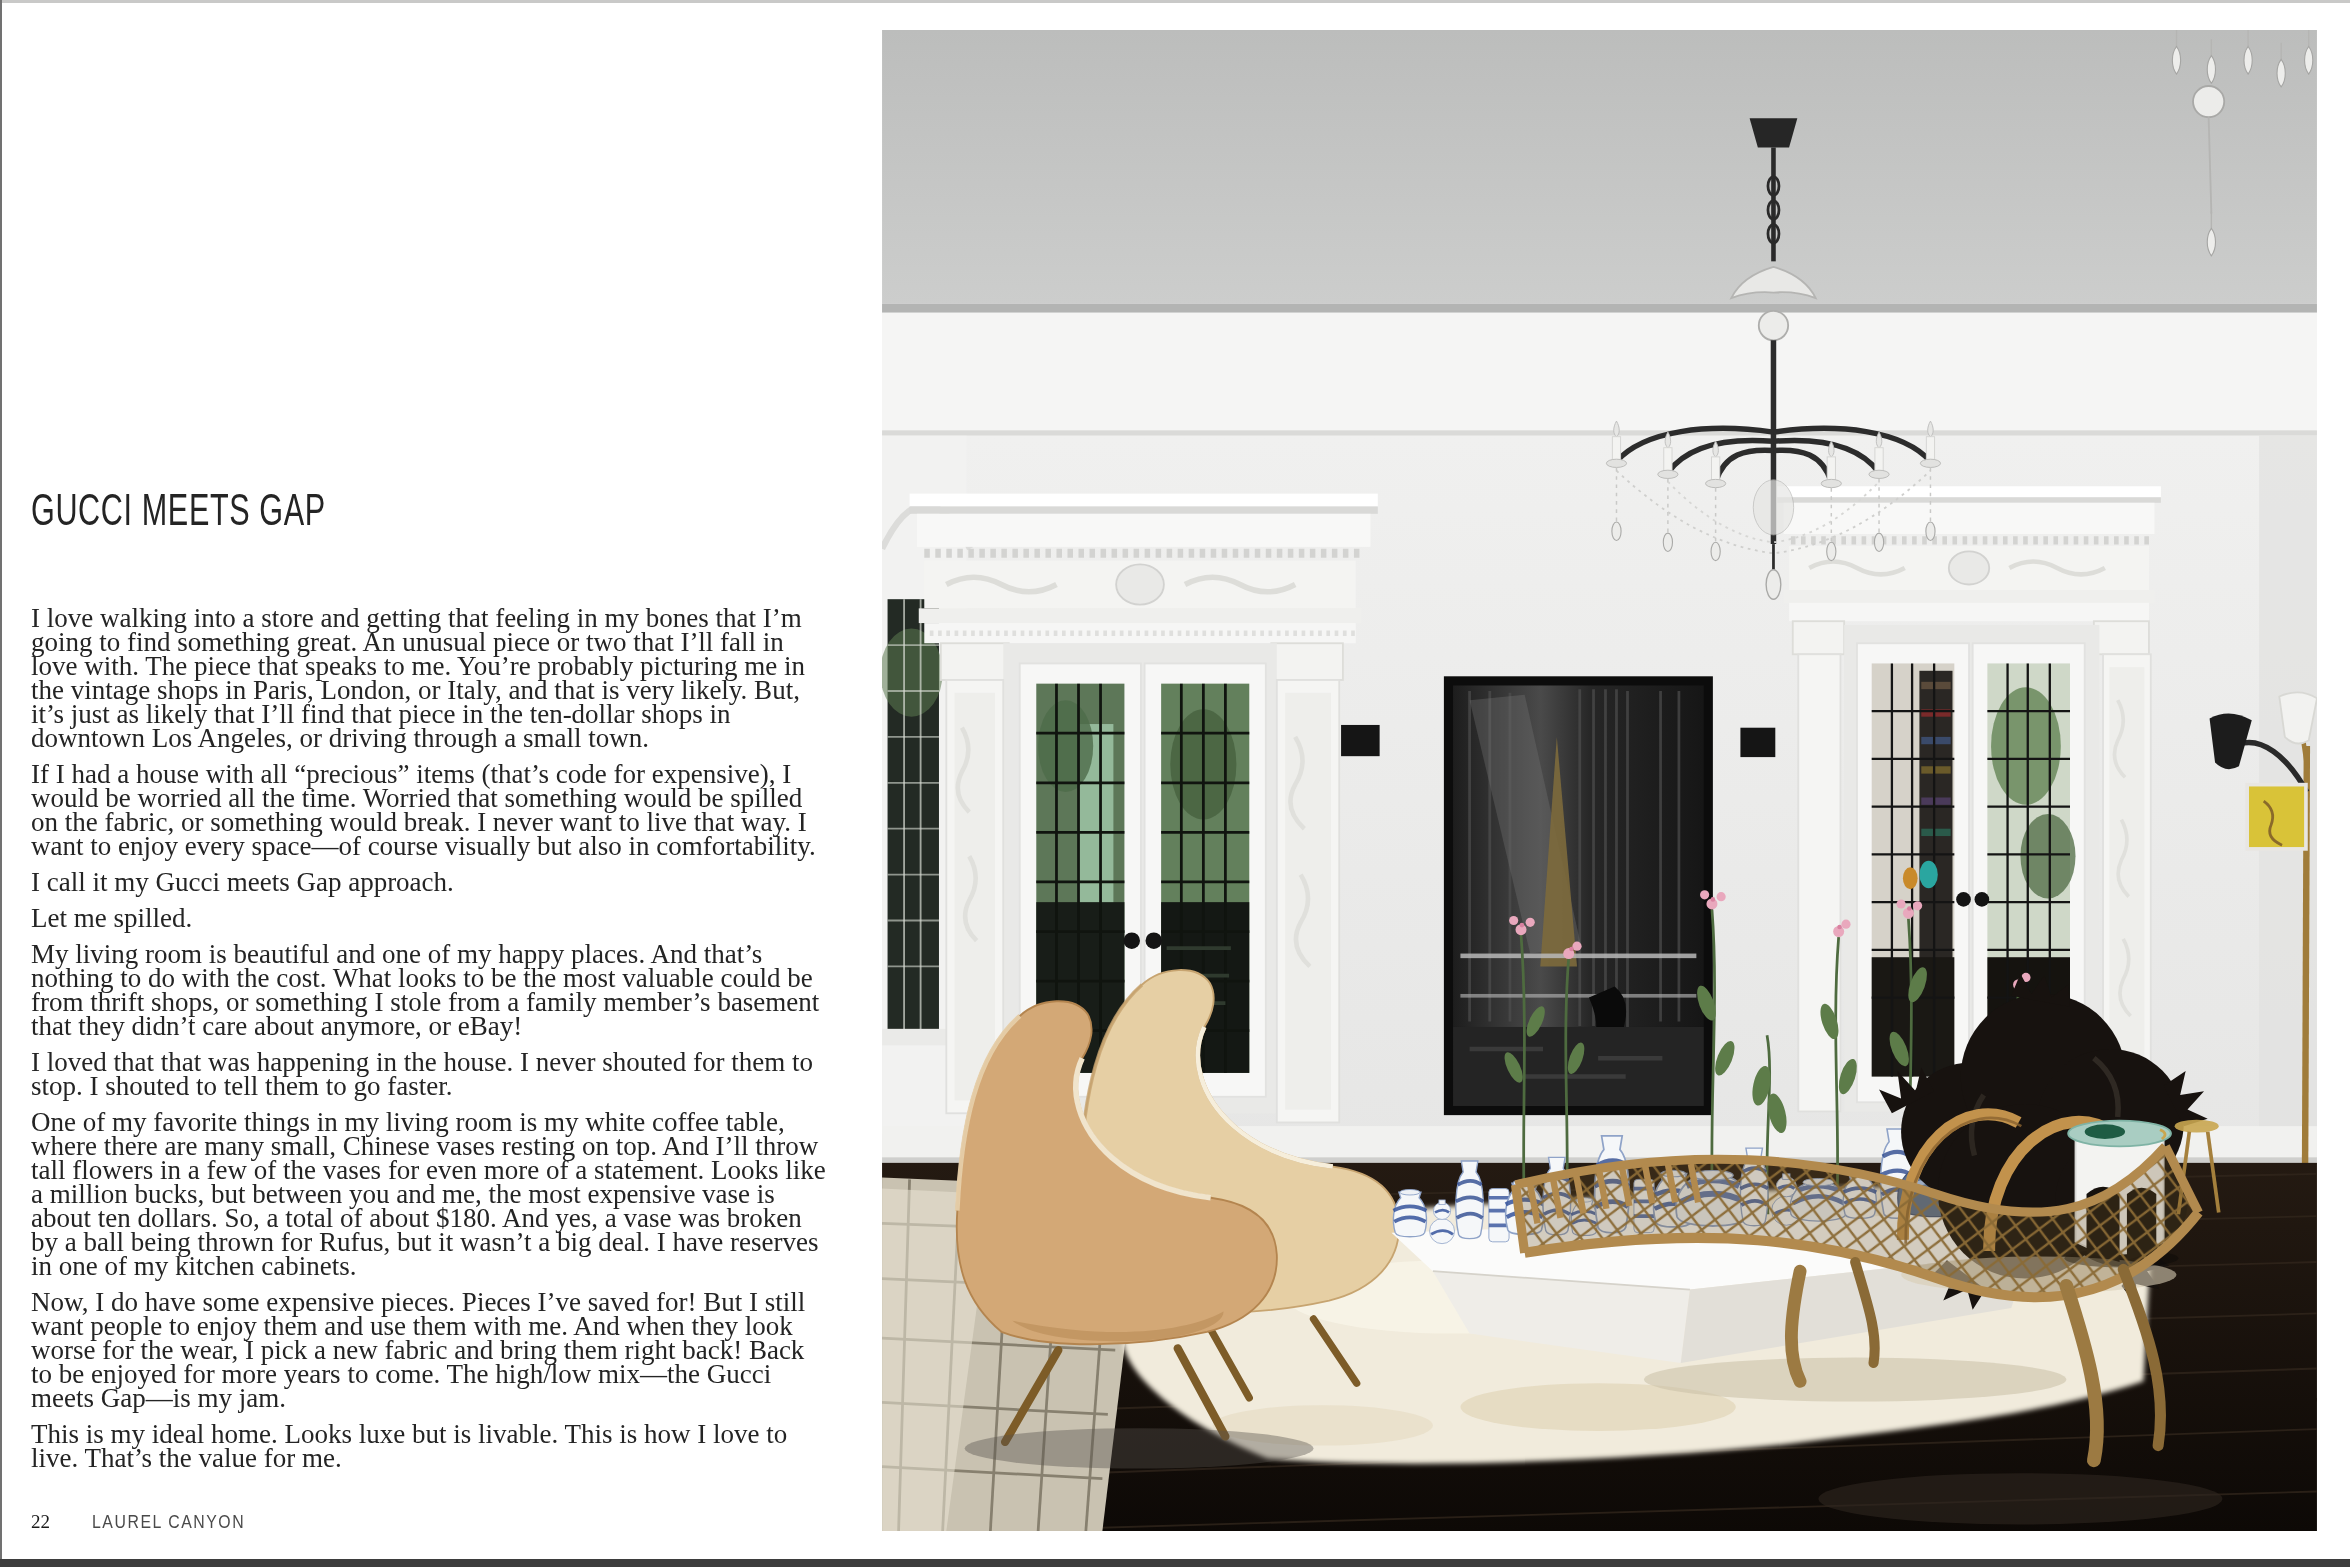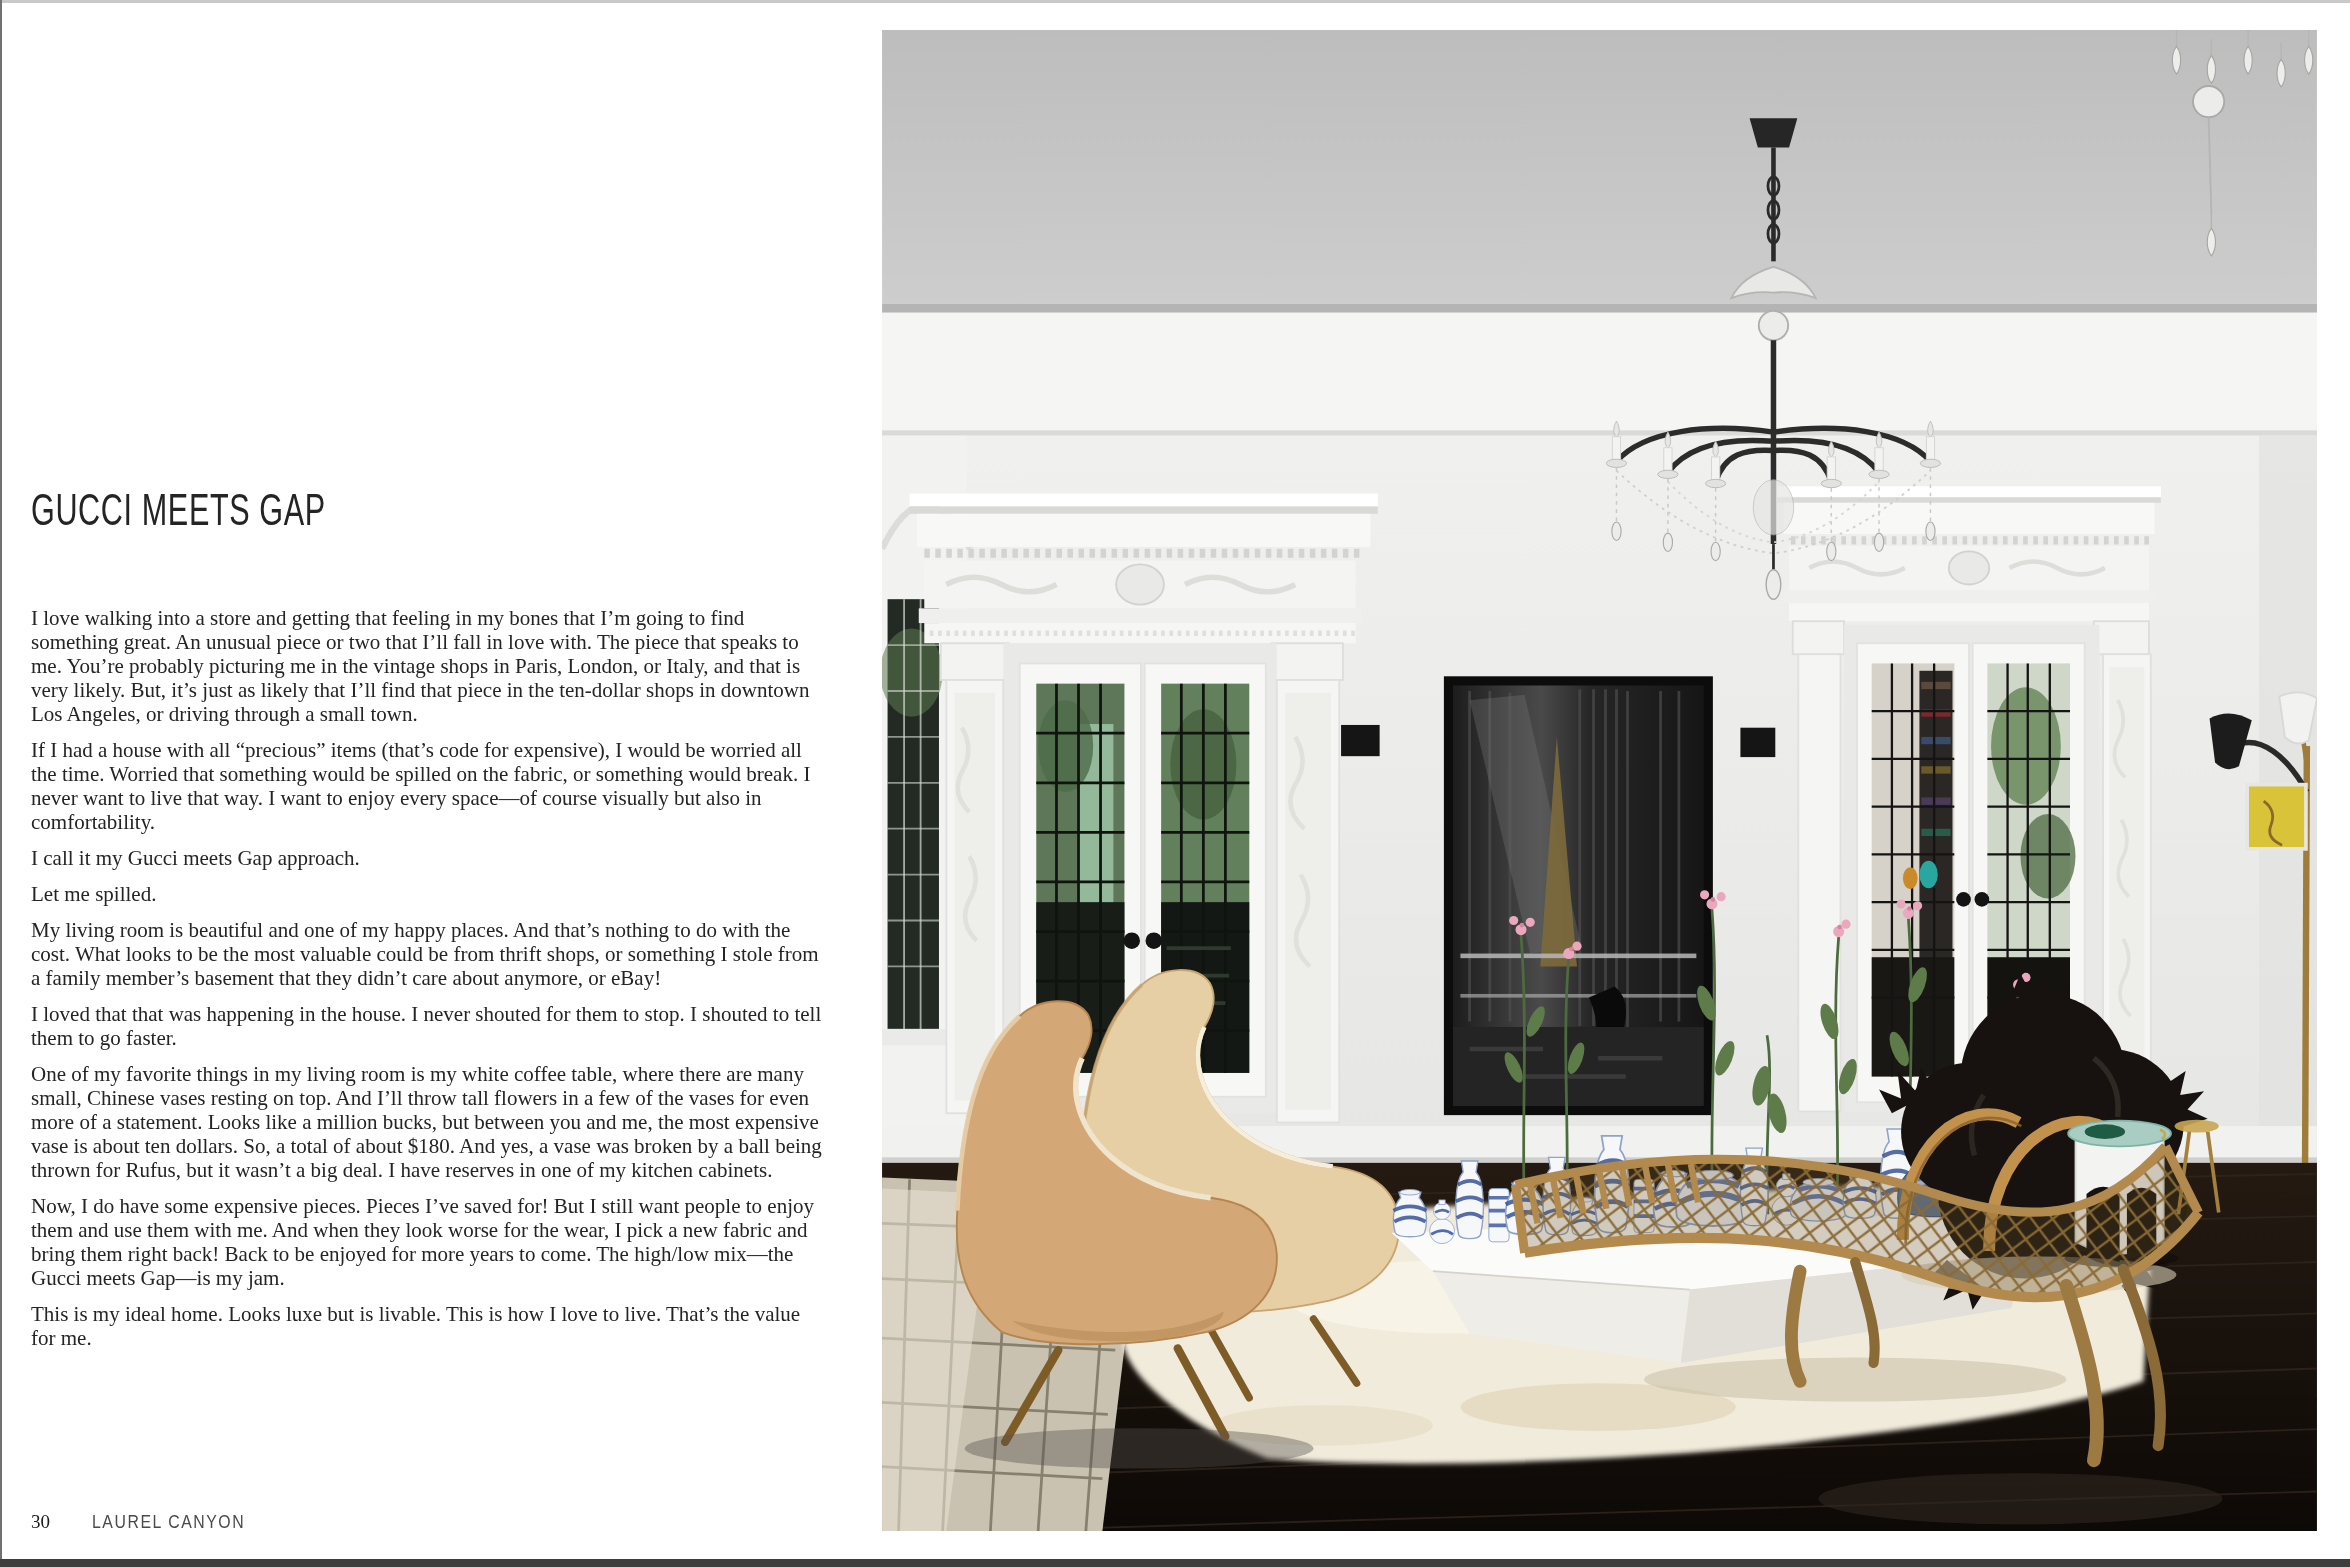--- a/index.html
+++ b/index.html
@@ -6,21 +6,21 @@
   .page{position:relative;width:2351px;height:1568px;background:#ffffff;overflow:hidden;
         font-family:"Liberation Serif",serif;padding-left:8px;}
   .edge-top{position:absolute;left:0;top:0;width:2351px;height:2.8px;background:#c9c9c8;}
   .edge-left{position:absolute;left:0;top:0;width:1.8px;height:1568px;background:#717171;}
   .bottom-bar{position:absolute;left:0;bottom:0;width:2351px;height:9.2px;background:#3d3d3d;}
 
   .text-col{position:absolute;left:31px;top:484px;width:797px;}
   .title{font-family:"Liberation Sans",sans-serif;font-weight:300;font-size:45px;
          letter-spacing:0.9px;color:#242424;margin:0 0 70px 0;white-space:nowrap;
          transform:scaleX(0.68);transform-origin:0 0;}
-  .text-col p{font-size:21px;line-height:24px;margin:0 0 12px 0;color:#242424;
+  .text-col p{font-size:27px;line-height:24px;margin:0 0 12px 0;color:#242424;
               text-align:left;}
 
   .footer{position:absolute;left:31px;top:1511px;display:flex;align-items:baseline;gap:42px;}
   .page-number{font-family:"Liberation Serif",serif;font-size:19px;color:#1a1a1a;}
   .book-title{font-family:"Liberation Sans",sans-serif;font-weight:300;font-size:18.4px;
               letter-spacing:1.8px;color:#4a4a4a;transform:scaleX(0.86);transform-origin:0 0;
               white-space:nowrap;}
 
   .photo-frame{position:absolute;left:882px;top:30px;width:1435px;height:1501px;overflow:hidden;}
   .photo-frame svg{display:block;}
@@ -39,21 +39,21 @@
     <p>I call it my Gucci meets Gap approach.</p>
     <p>Let me spilled.</p>
     <p>My living room is beautiful and one of my happy places. And that’s nothing to do with the cost. What looks to be the most valuable could be from thrift shops, or something I stole from a family member’s basement that they didn’t care about anymore, or eBay!</p>
     <p>I loved that that was happening in the house. I never shouted for them to stop. I shouted to tell them to go faster.</p>
     <p>One of my favorite things in my living room is my white coffee table, where there are many small, Chinese vases resting on top. And I’ll throw tall flowers in a few of the vases for even more of a statement. Looks like a million bucks, but between you and me, the most expensive vase is about ten dollars. So, a total of about $180. And yes, a vase was broken by a ball being thrown for Rufus, but it wasn’t a big deal. I have reserves in one of my kitchen cabinets.</p>
     <p>Now, I do have some expensive pieces. Pieces I’ve saved for! But I still want people to enjoy them and use them with me. And when they look worse for the wear, I pick a new fabric and bring them right back! Back to be enjoyed for more years to come. The high/low mix—the Gucci meets Gap—is my jam.</p>
     <p>This is my ideal home. Looks luxe but is livable. This is how I love to live. That’s the value for me.</p>
   </div>
 
   <div class="footer">
-    <span class="page-number">30</span>
+    <span class="page-number">22</span>
     <span class="book-title">LAUREL CANYON</span>
   </div>
 
   <div class="photo-frame" role="img" aria-label="Bright white living room with ornate plaster door surrounds, a crystal chandelier, a large dark artwork, tan velvet lounge chairs, a white coffee table crowded with small blue-and-white Chinese vases and tall pink flowers, a woven wood chaise, a black sheepskin chair, a white side table and floor lamp, all on a white fur rug over dark glossy wood floors.">
     <svg width="1435" height="1501" viewBox="0 0 1563 1635" xmlns="http://www.w3.org/2000/svg">
       <defs>
         <linearGradient id="wallGrad" x1="0" y1="0" x2="0" y2="1">
           <stop offset="0" stop-color="#f0f0ef"></stop>
             <stop offset="1" stop-color="#e6e6e5"></stop>
         </linearGradient>

